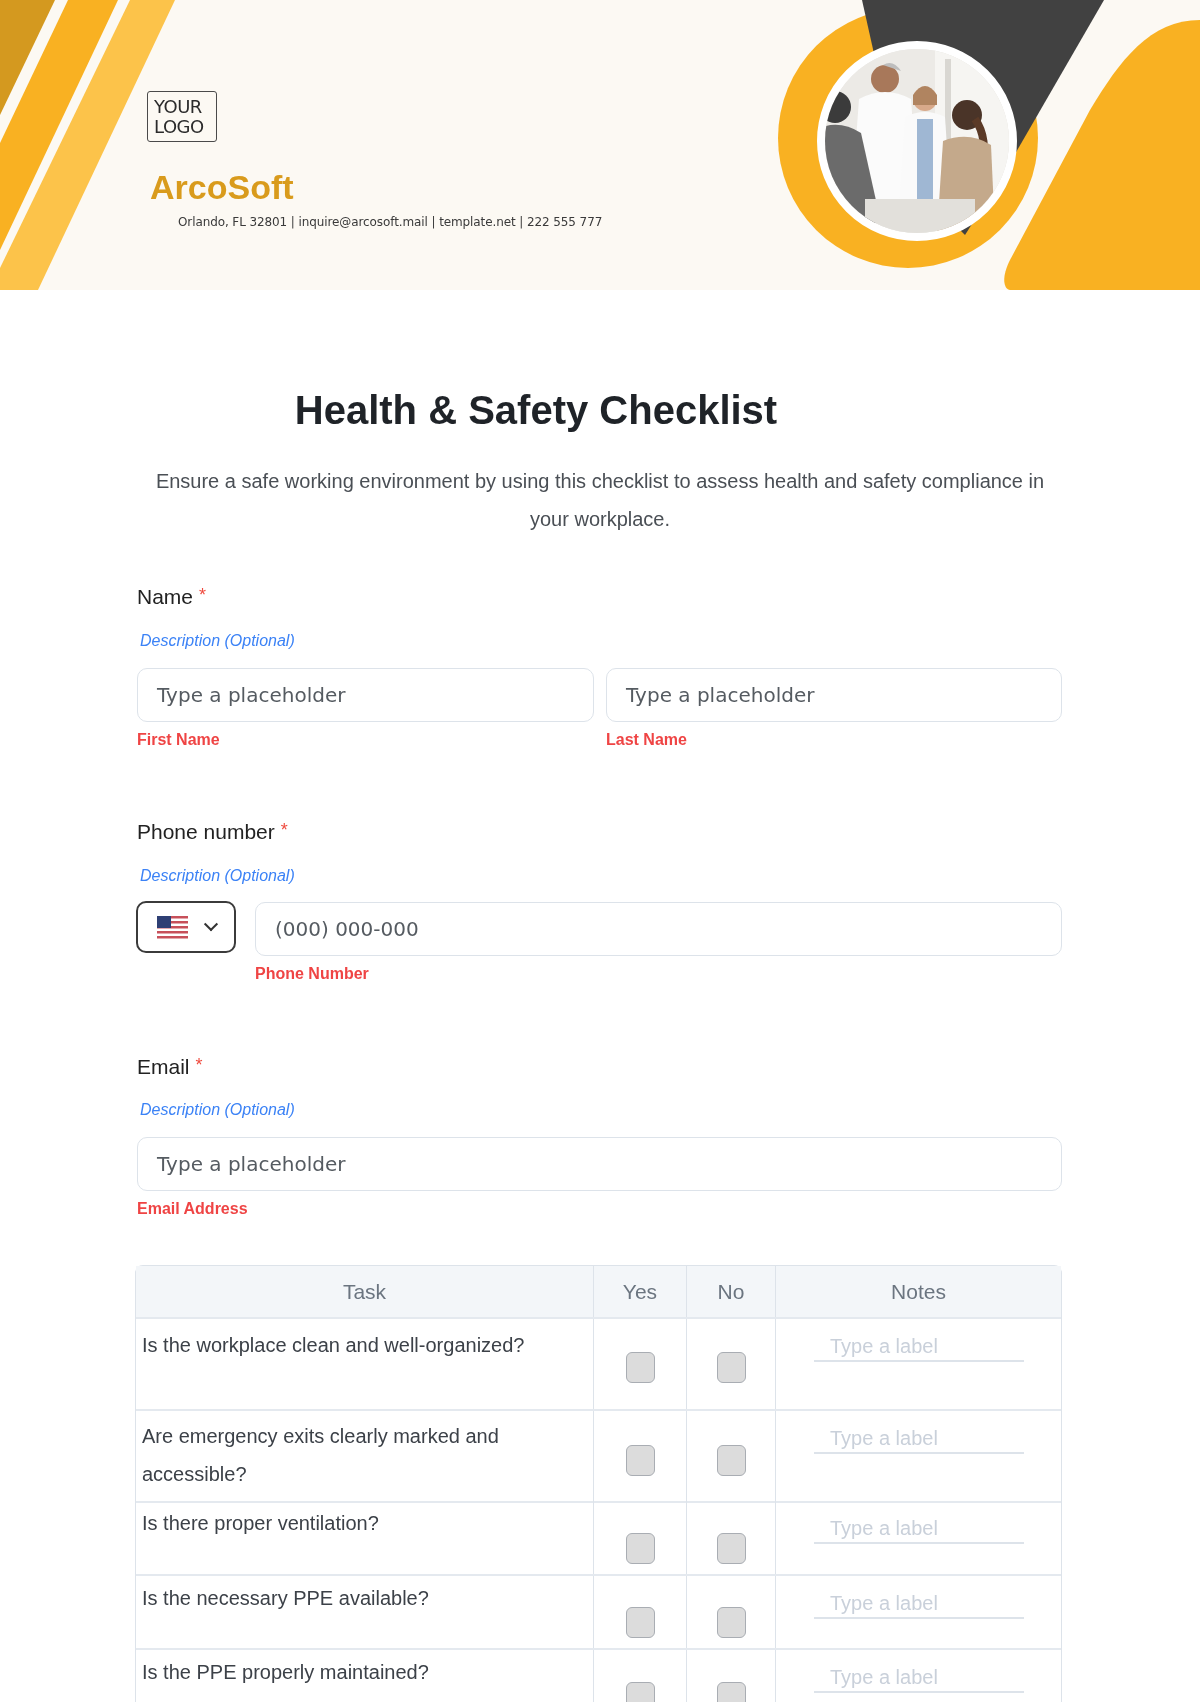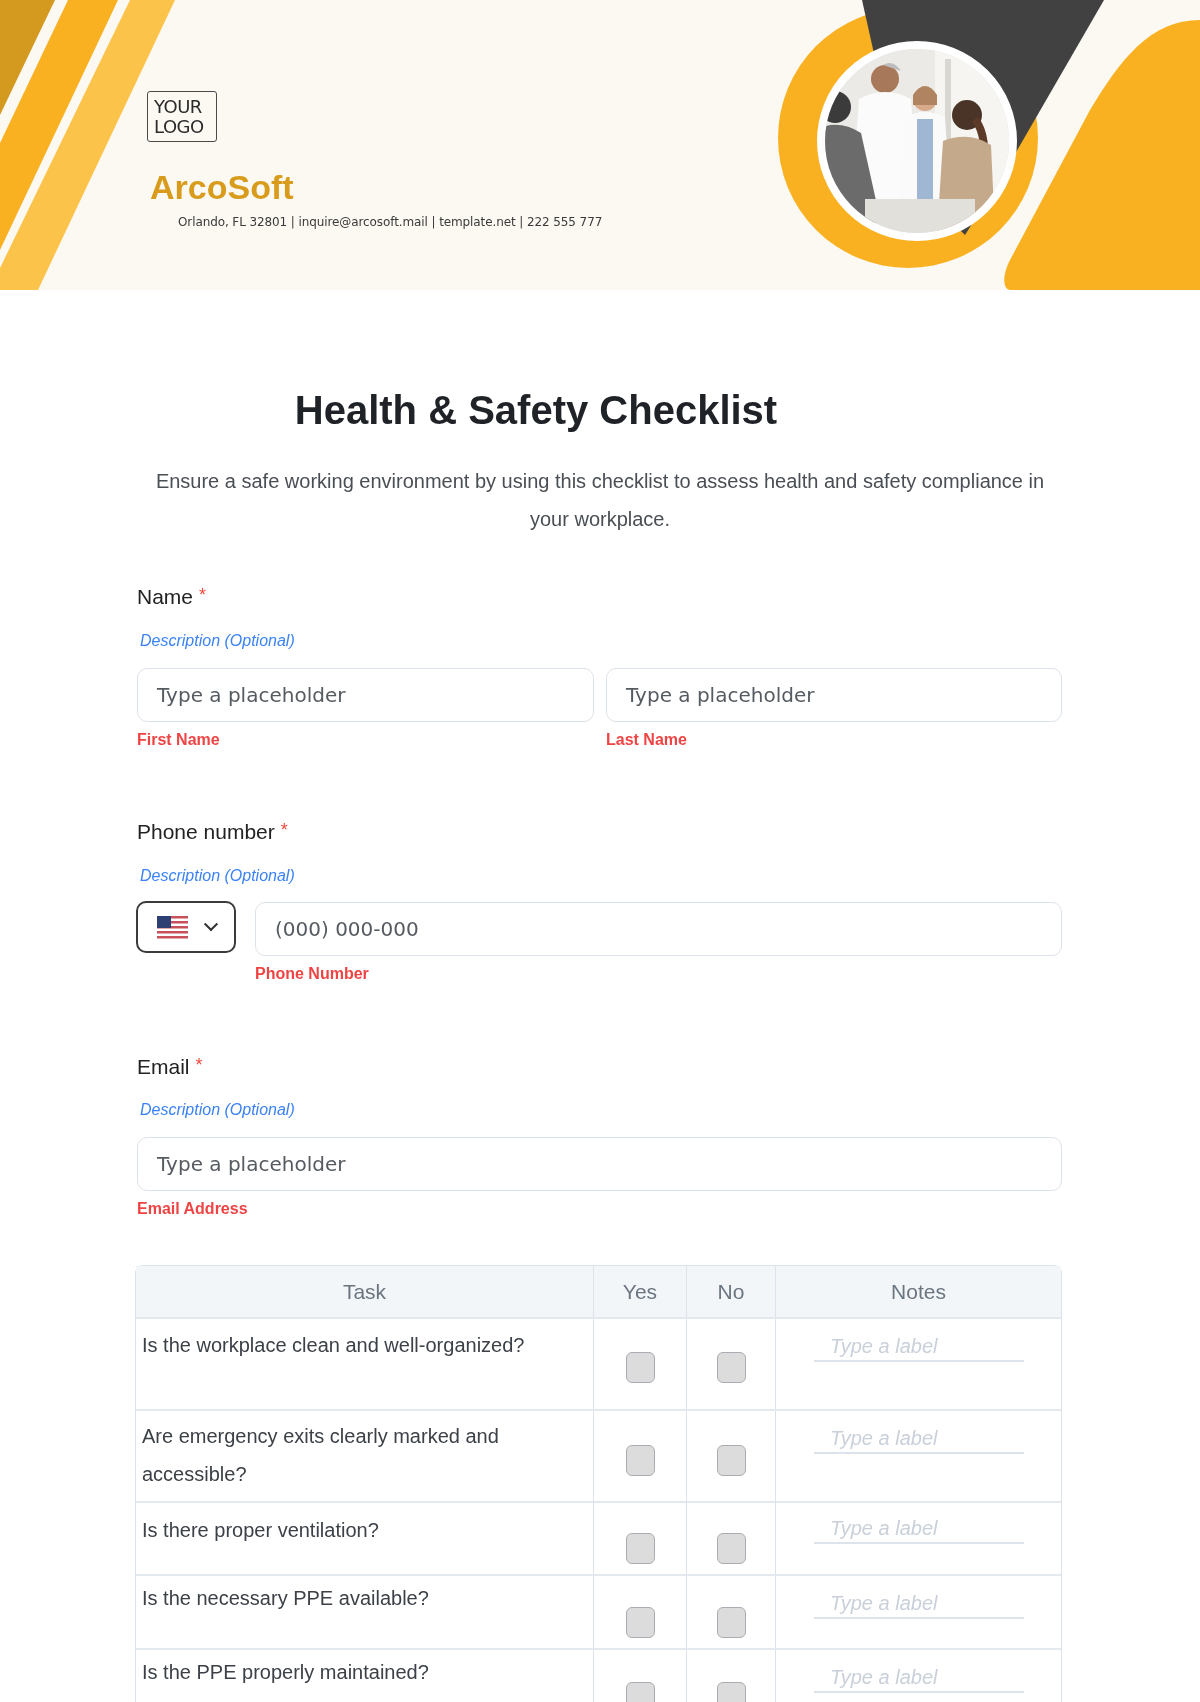--- a/index.html
+++ b/index.html
@@ -35,21 +35,21 @@
   .table { position: absolute; left: 135px; top: 1265px; width: 927px; border: 1.5px solid #dde3ea; border-radius: 8px 8px 0 0; border-bottom: none; }
   .row { display: grid; grid-template-columns: 458px 93px 89px 1fr; border-bottom: 2.5px solid #e4e9ef; }
   .row > div { border-right: 1.5px solid #dde3ea; }
   .row > div:last-child { border-right: none; }
   .head { background: #f3f6f9; height: 53px; }
   .head > div { display: flex; align-items: center; justify-content: center; font-size: 21px; color: #6b7580; font-family: "Liberation Sans", sans-serif; }
   .cell-task { padding: 10px 6px; font-size: 20px; line-height: 38px; color: #3c4148; font-family: "Liberation Sans", sans-serif; }
   .cell-check { display: flex; align-items: center; justify-content: center; }
   .checkbox { width: 29px; height: 31px; border: 1.5px solid #a9adb3; border-radius: 6px; background: #dcdcdc; margin-top: 6px; }
   .cell-notes { position: relative; }
-  .note-input { position: absolute; left: 38px; top: 16px; width: 210px; border-bottom: 2px solid #dde3ea; font-size: 20px; font-style: italic; color: #c9d0da; padding-left: 16px; padding-bottom: 2px; font-family: "Liberation Sans", sans-serif; }
+  .note-input { position: absolute; left: 38px; top: 16px; width: 210px; border-bottom: 2px solid #dde3ea; font-size: 20px; color: #c9d0da; padding-left: 16px; padding-bottom: 2px; font-family: "Liberation Sans", sans-serif; }
 </style>
 </head>
 <body>
 
 <div class="header">
   <svg class="bg" width="1200" height="290" viewBox="0 0 1200 290">
 
     <polygon points="0,0 55,0 0,115" fill="#d4991f"></polygon>
     <polygon points="68,0 118,0 0,250 0,143" fill="#f9b122"></polygon>
     <polygon points="130,0 175,0 38,290 0,290 0,268" fill="#fcc34a"></polygon>
@@ -161,21 +161,21 @@
       </div>
     <div class="cell-check">
         <div class="checkbox"></div>
       </div>
     <div class="cell-notes">
         <div class="note-input">Type a label</div>
       </div>
   </div>
 
   <div class="row" style="height:73px;">
-    <div class="cell-task" style="padding-top:8px;">Is there proper ventilation?</div>
+    <div class="cell-task" style="padding-top:1px;">Is there proper ventilation?</div>
     <div class="cell-check" style="padding-top:14px;">
         <div class="checkbox"></div>
       </div>
     <div class="cell-check" style="padding-top:14px;">
         <div class="checkbox"></div>
       </div>
     <div class="cell-notes">
         <div class="note-input" style="top:14px;">Type a label</div>
       </div>
   </div>

